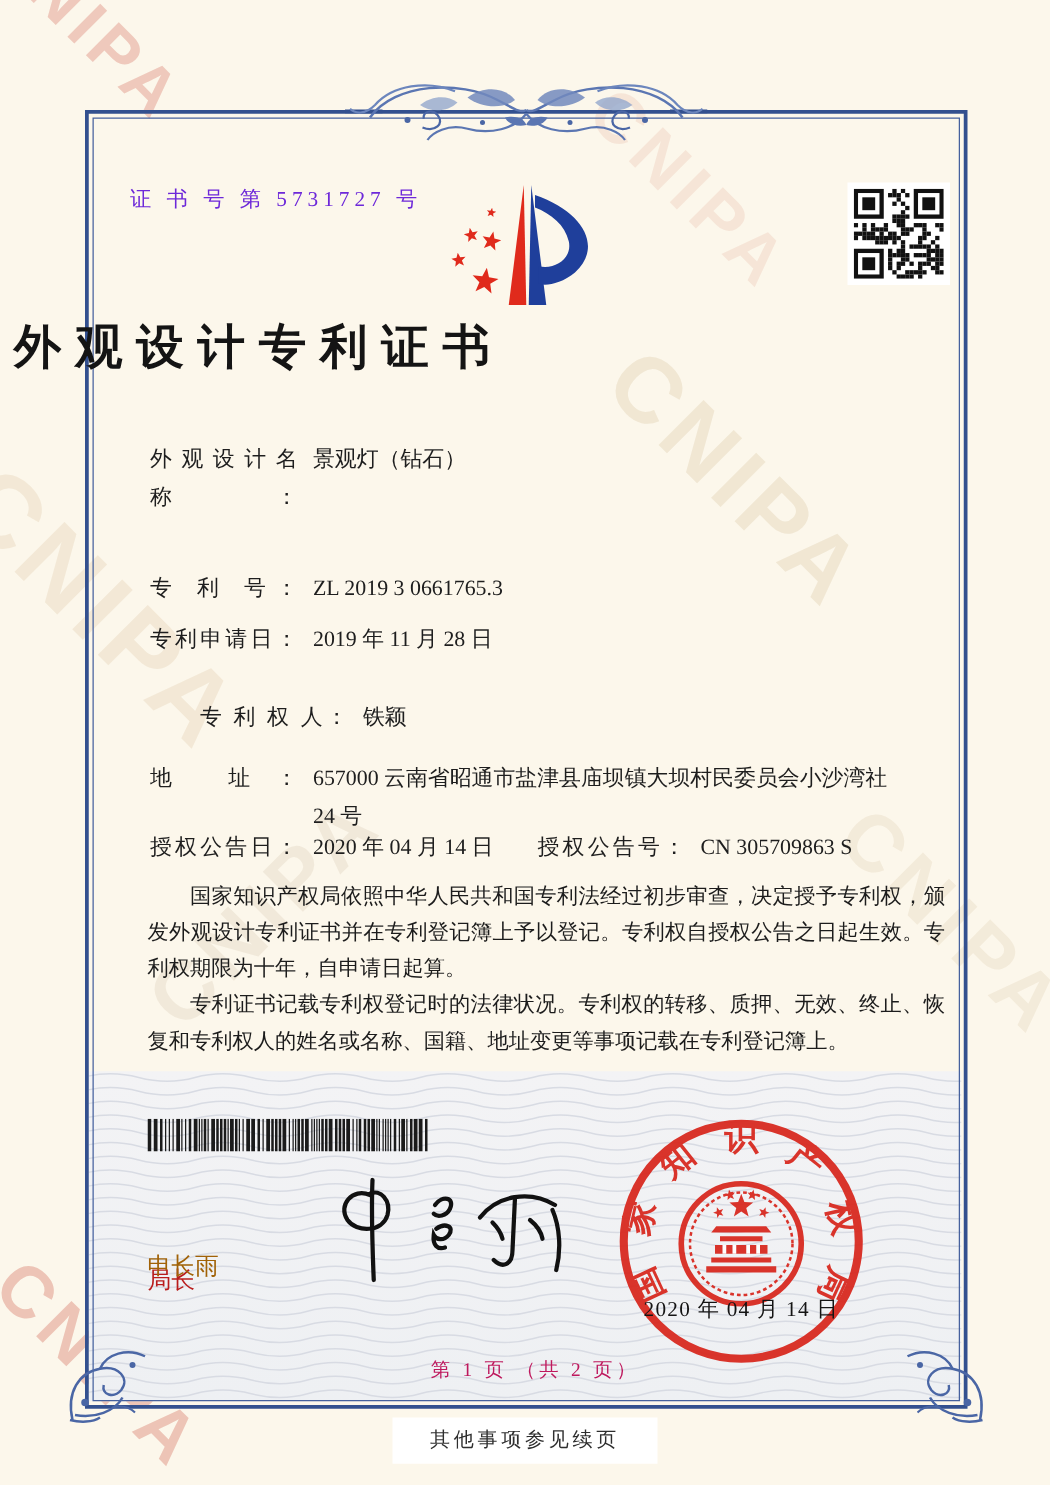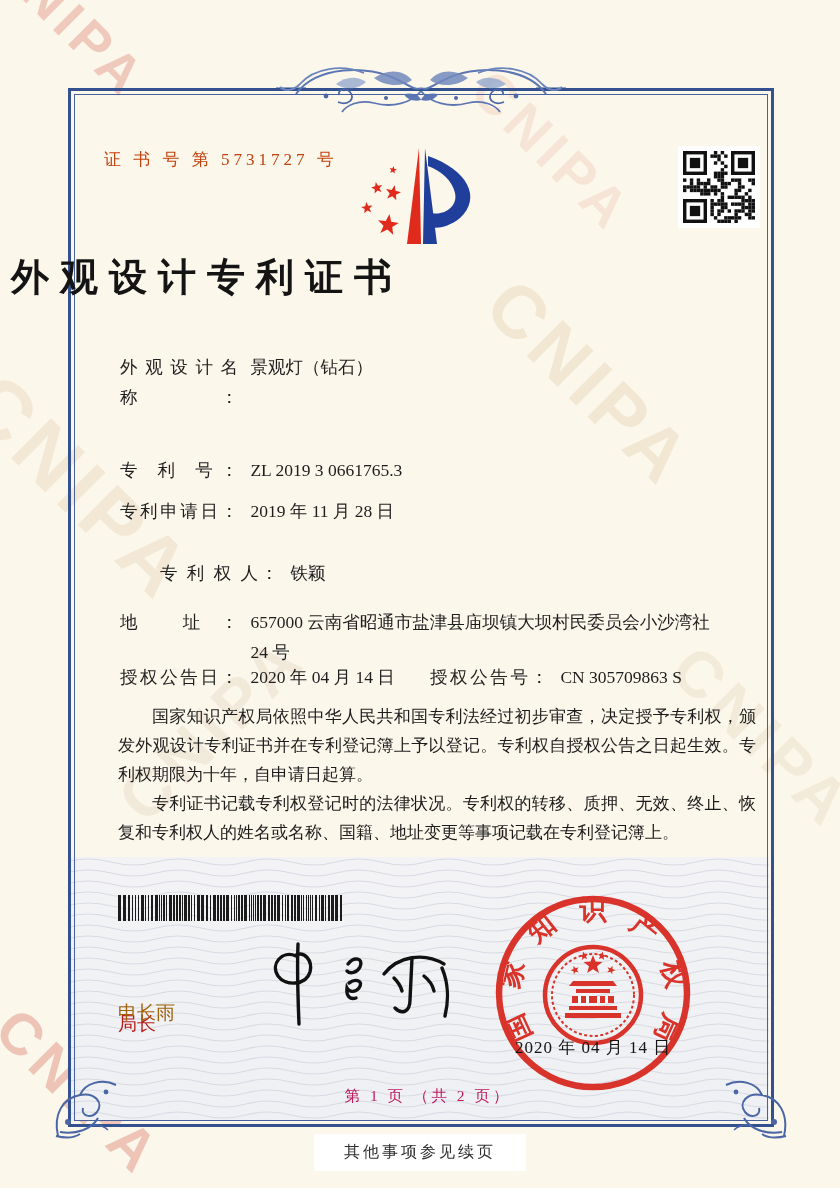--- a/index.html
+++ b/index.html
@@ -26,21 +26,21 @@
   .frame-outer{position:absolute;left:68px;top:88px;width:700px;height:1033px;
                border:3px solid #33508f;z-index:2;pointer-events:none;}
   .frame-inner{position:absolute;left:3px;top:3px;right:3px;bottom:3px;border:1px solid #46619e;}
   .ornament{position:absolute;z-index:3;pointer-events:none;}
   #flourish{left:276px;top:58px;}
   #corner-l{left:50px;top:1072px;}
   #corner-r{left:718px;top:1072px;}
 
   
   .cert-no{position:absolute;left:104px;top:148px;font-size:17px;letter-spacing:4px;
-           color:#c2410c;z-index:4;}
+           color:#6d28d9;z-index:4;}
   .logo{position:absolute;left:340px;top:132px;z-index:4;}
   .qr-box{position:absolute;left:678px;top:146px;width:82px;height:82px;background:#fff;
           z-index:4;display:flex;align-items:center;justify-content:center;}
   .title{position:absolute;left:0;right:0;top:252px;font-size:38px;
          font-weight:bold;letter-spacing:11px;text-indent:11px;color:#141414;z-index:4;}
 
   
   .frow{position:absolute;left:120px;width:640px;font-size:17.5px;z-index:4;line-height:30px;}
   .flabel{display:inline-block;width:118px;text-align:justify;text-align-last:justify;
           vertical-align:top;color:#1e1e1e;}

